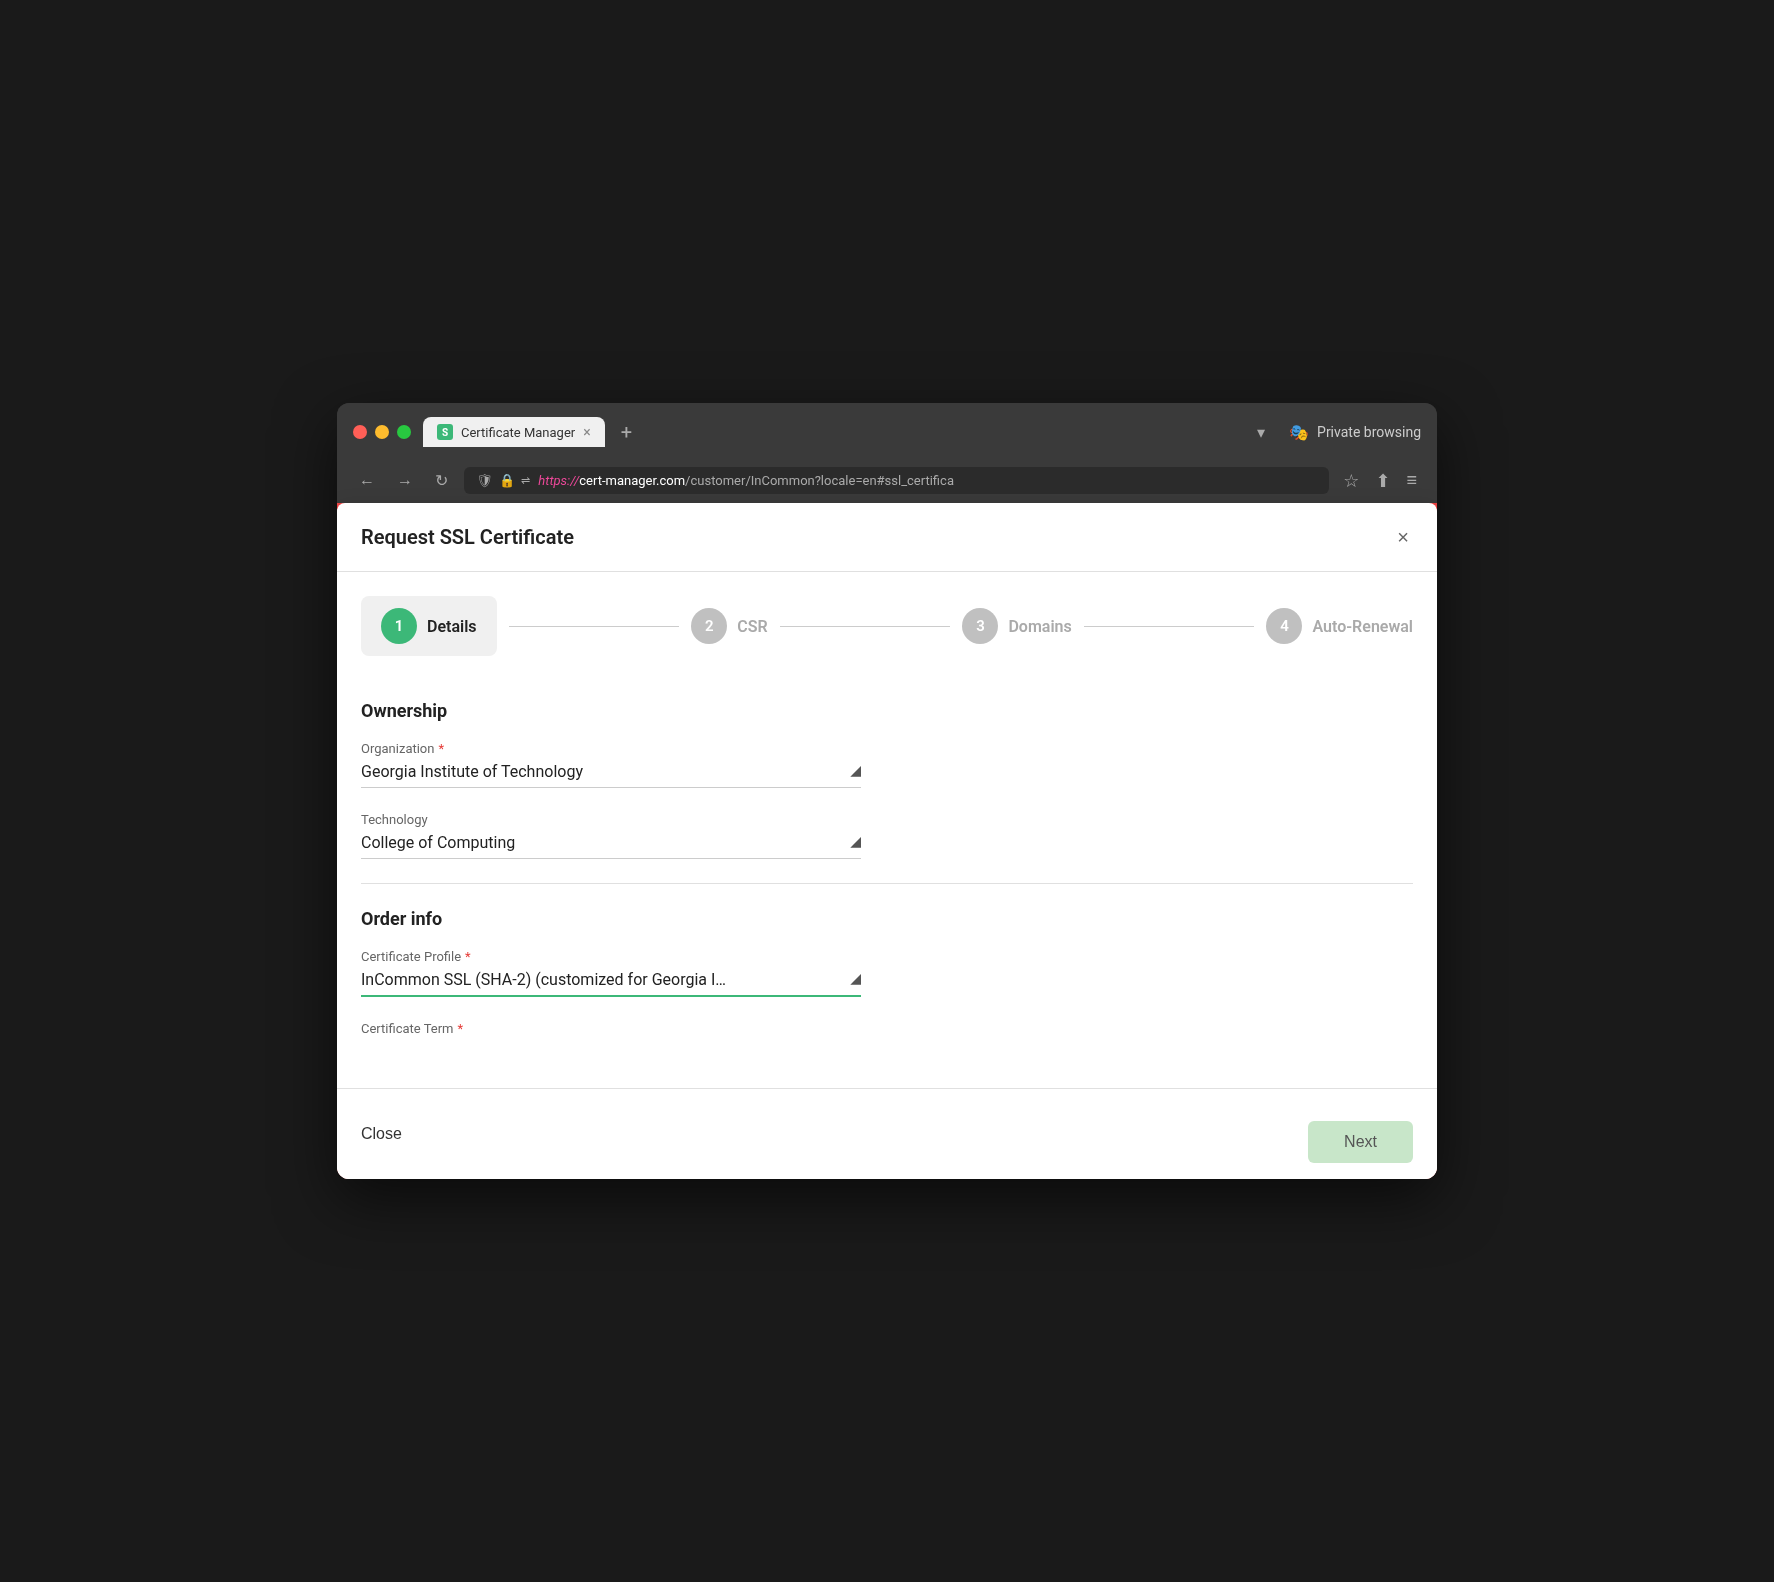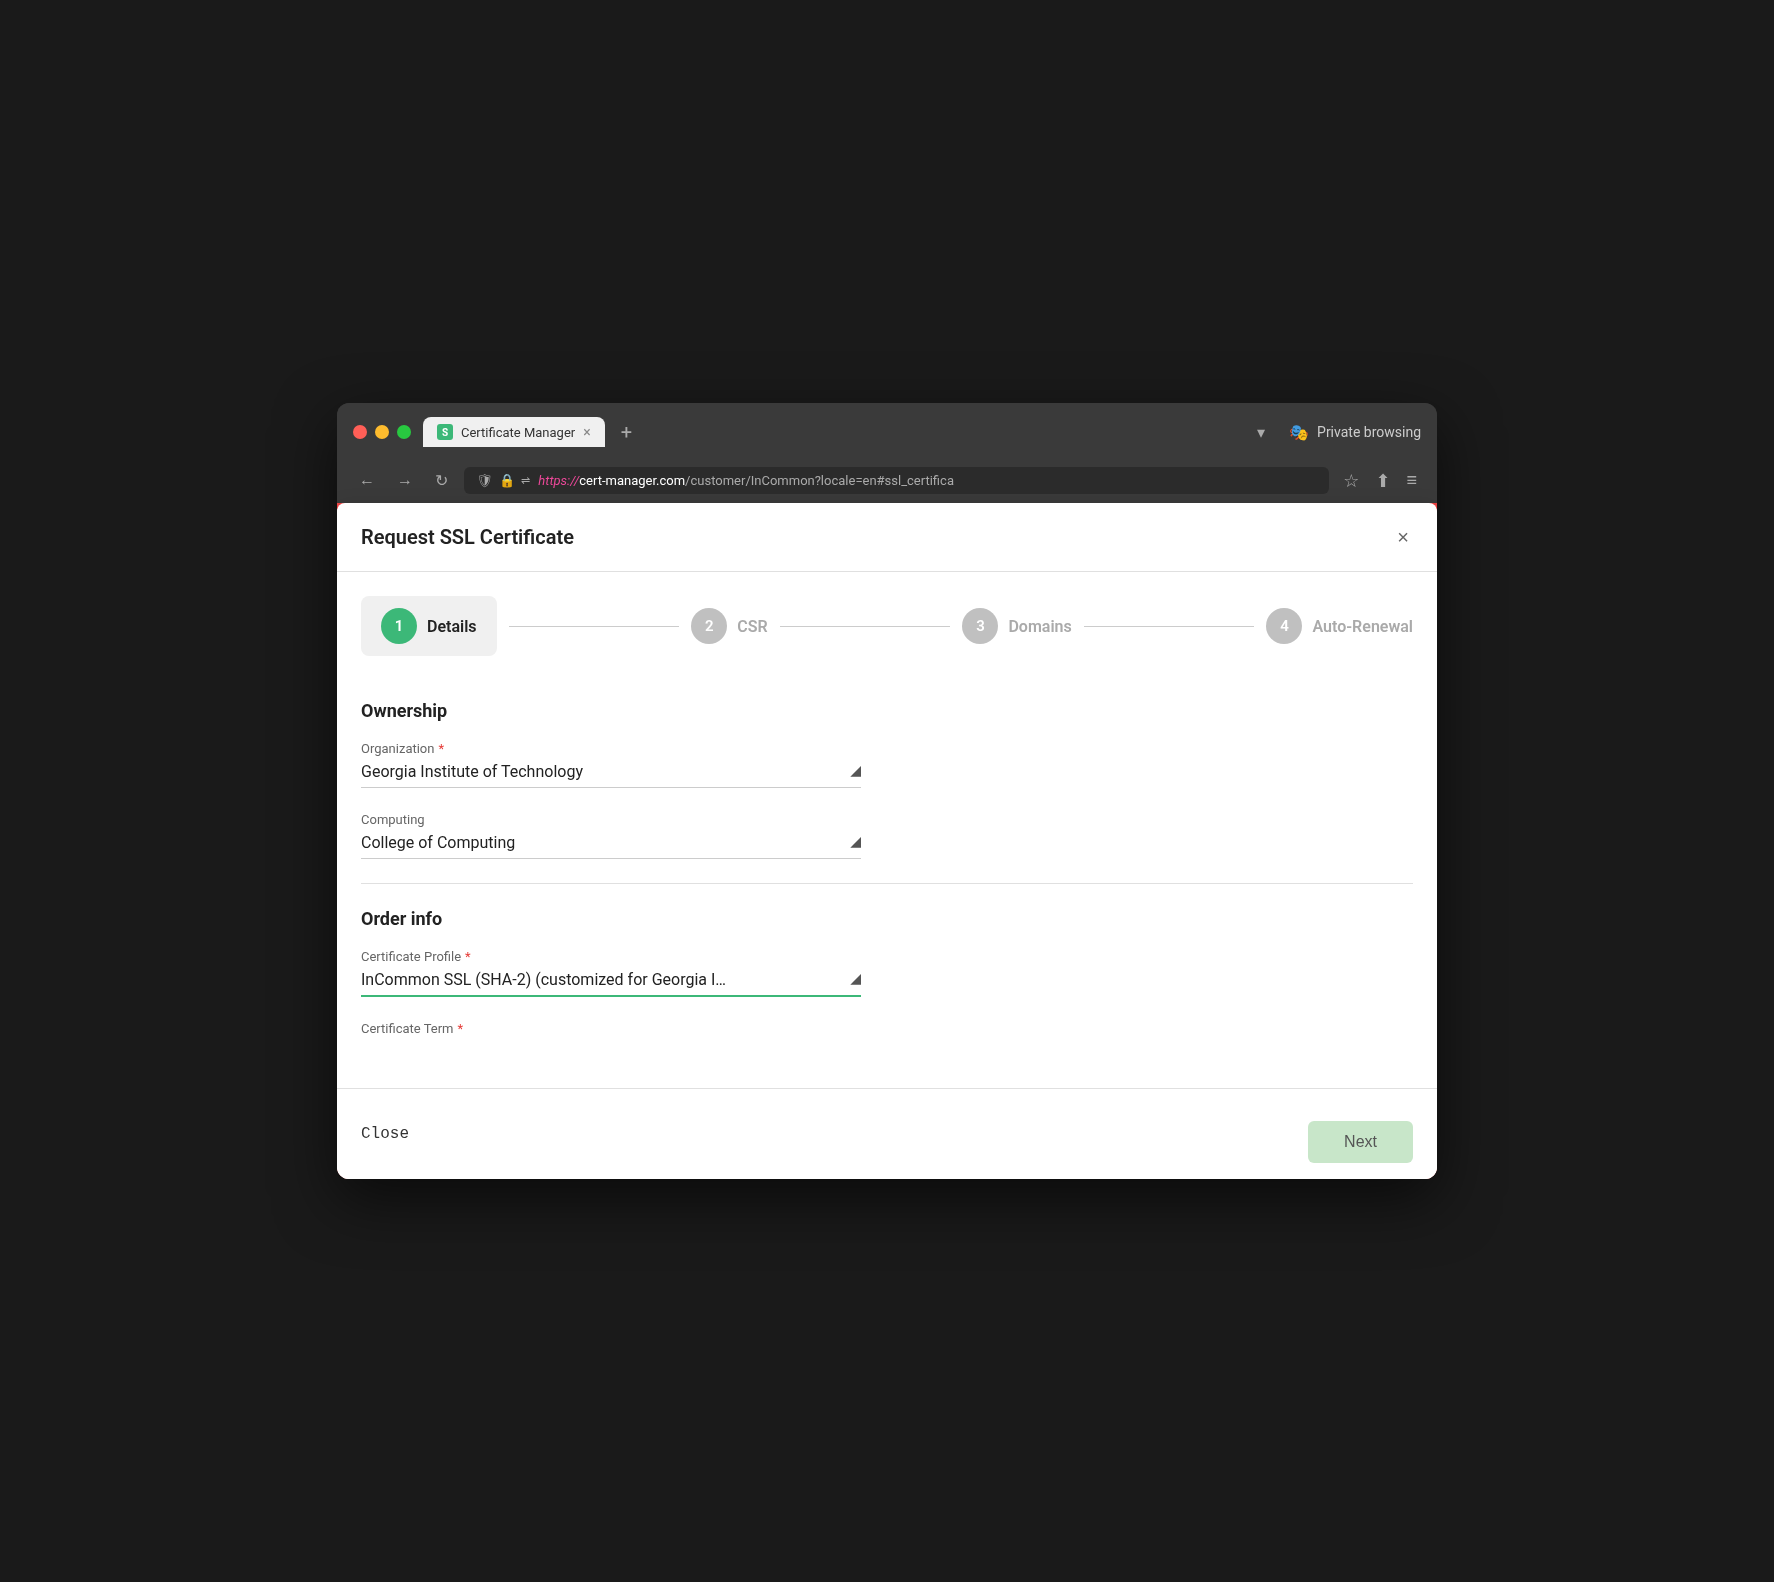--- a/index.html
+++ b/index.html
@@ -344,21 +344,20 @@
       background: white;
     }
 
     .btn-close-footer {
       background: none;
       border: none;
       font-size: 16px;
       color: #333;
       cursor: pointer;
       padding: 8px 0;
-      font-family: Liberation Mono, monospace;
     }
 
     .btn-next {
       background: #c8e6c9;
       border: none;
       border-radius: 6px;
       padding: 12px 36px;
       font-size: 16px;
       color: #555;
       cursor: pointer;
@@ -473,21 +472,21 @@
             <span class="required-star">*</span>
           </div>
           <div class="form-select">
             <span class="form-select-value">Georgia Institute of Technology</span>
             <span class="form-select-arrow">◢</span>
           </div>
         </div>
 
         <div class="form-group">
           <div class="form-label">
-            <span>Computing</span>
+            <span>Technology</span>
           </div>
           <div class="form-select">
             <span class="form-select-value">College of Computing</span>
             <span class="form-select-arrow">◢</span>
           </div>
         </div>
 
         <hr class="section-divider">
 
         <h3 class="section-title">Order info</h3>

